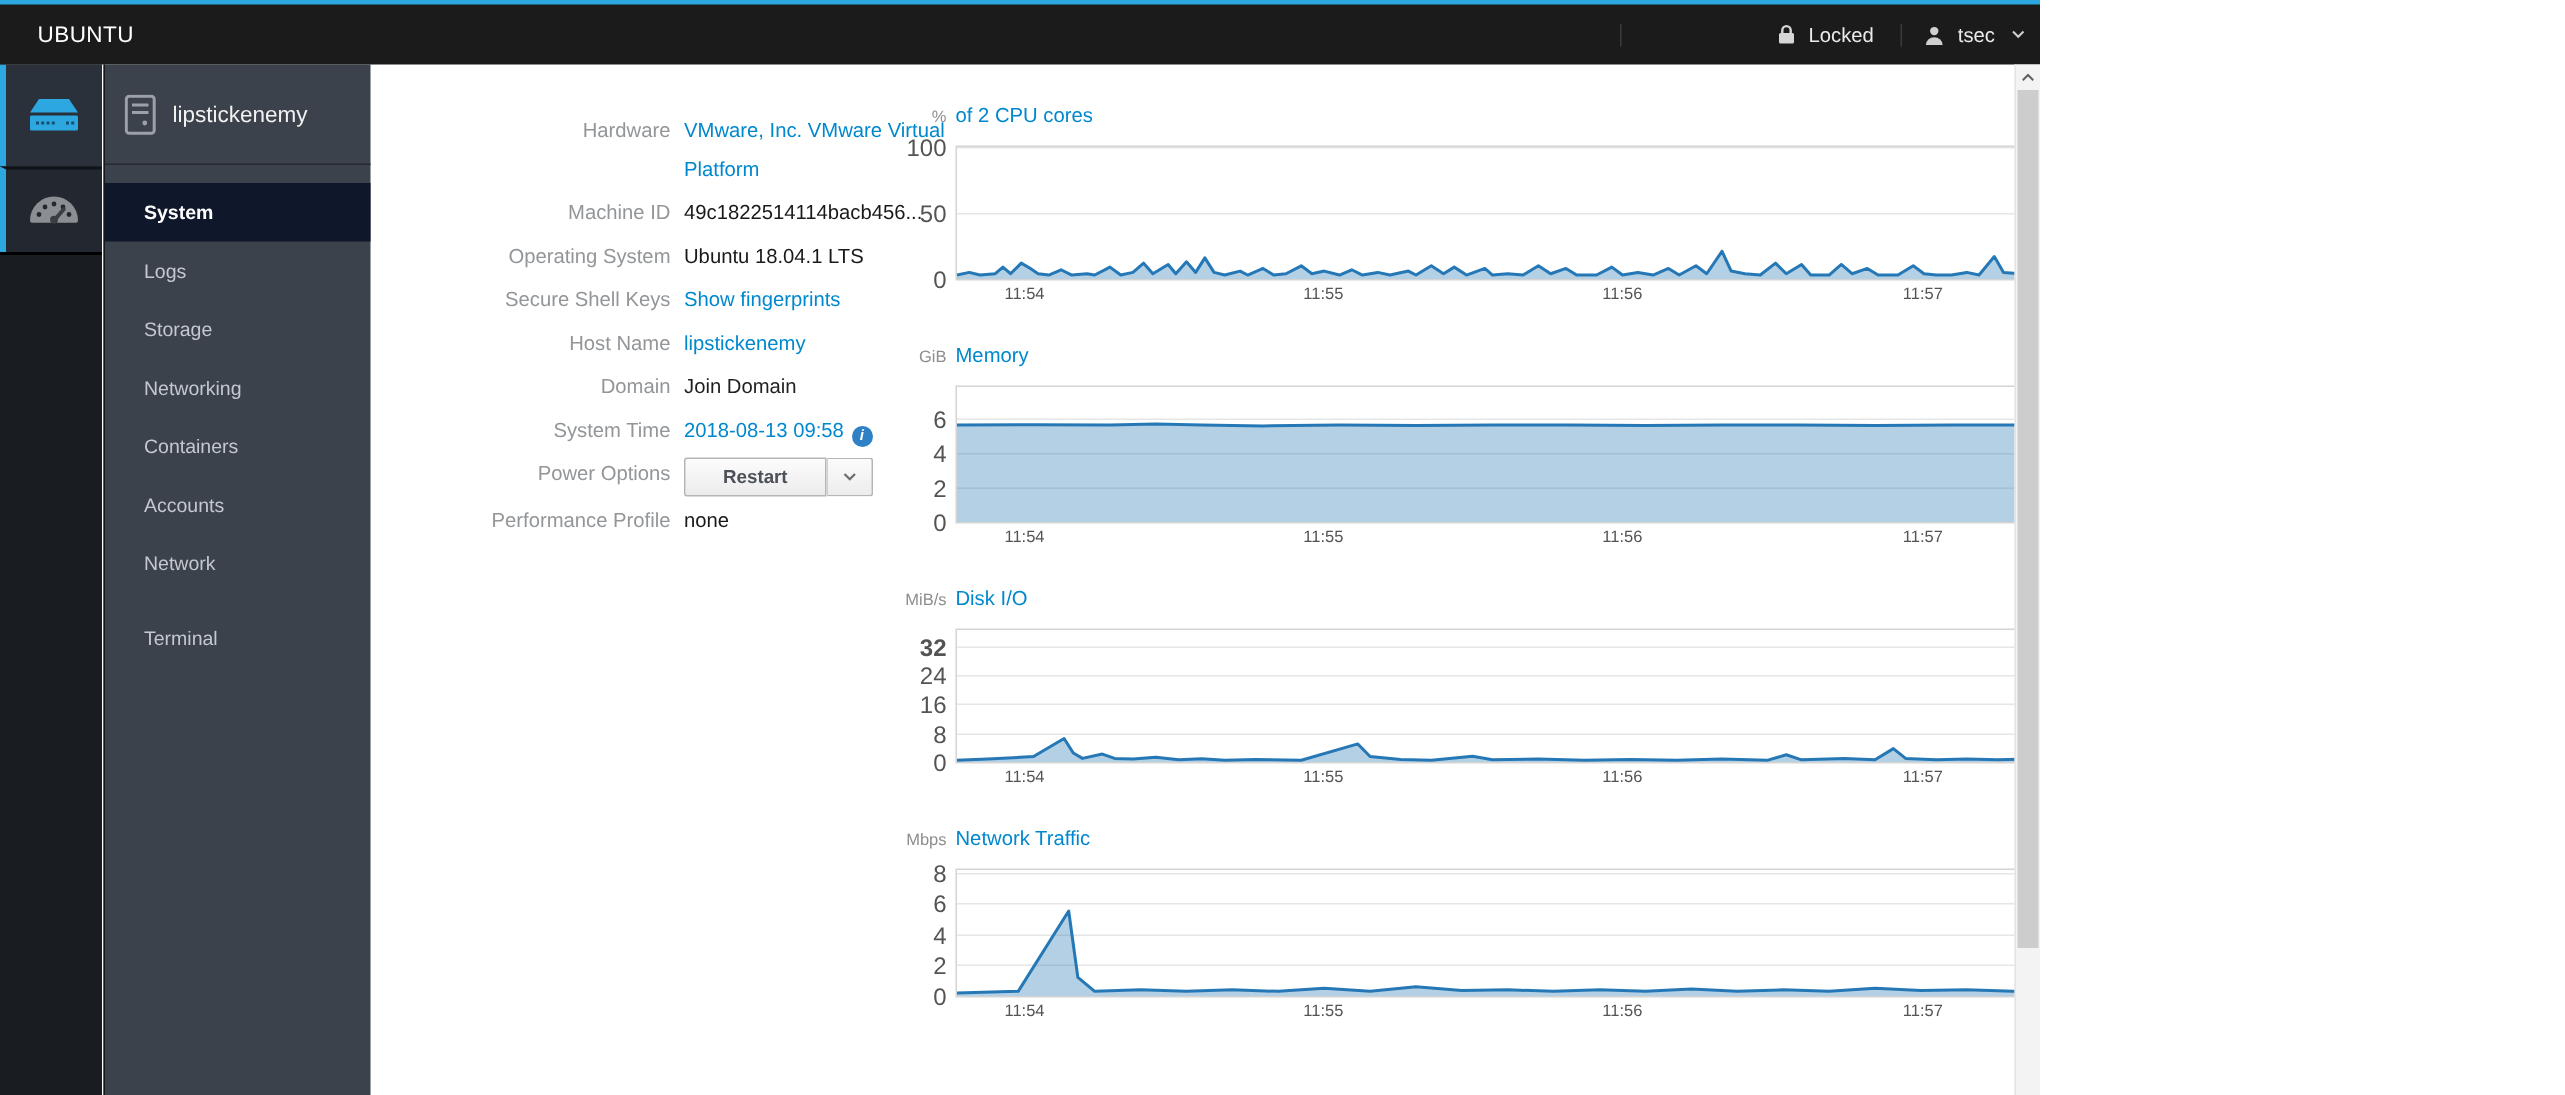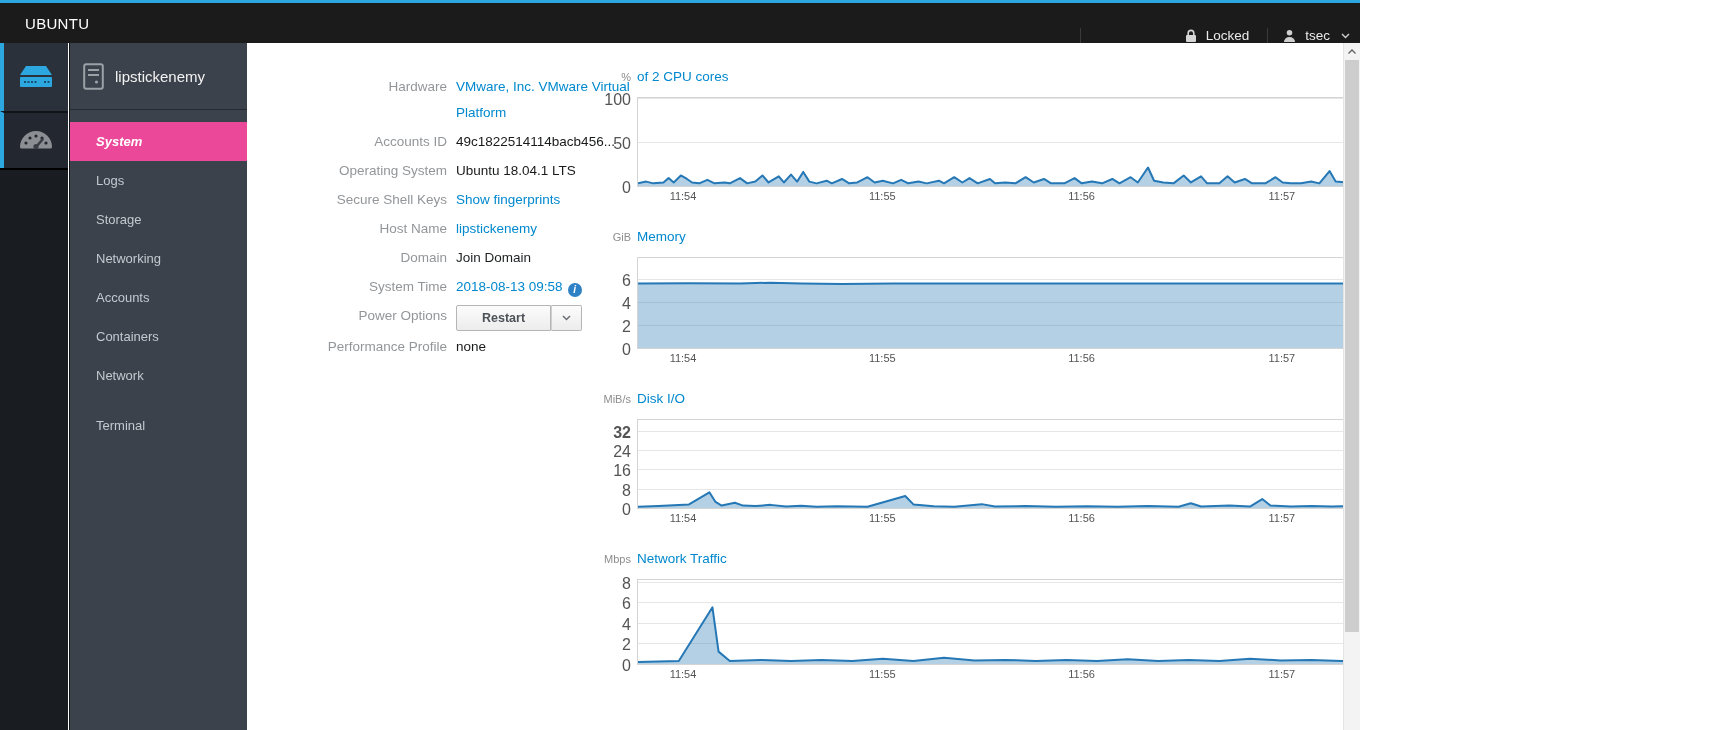--- a/index.html
+++ b/index.html
@@ -2,41 +2,41 @@
 <html><head>
 <meta charset="utf-8">
 <style>
   html,body{margin:0;padding:0;background:#fff;}
   .page{position:relative;width:1360px;height:730px;overflow:hidden;background:#fff;
         font-family:"Liberation Sans",sans-serif;-webkit-font-smoothing:antialiased;}
   
   .topbar{position:absolute;top:0;left:0;right:0;height:43px;background:#1b1b1b;
           border-top:3px solid #2da7e0;box-sizing:border-box;display:flex;align-items:center;color:#fff;z-index:5;}
   .brand{margin-left:25px;font-size:15px;letter-spacing:.3px;color:#fff;}
-  .topbar-right{margin-left:auto;display:flex;align-items:flex-end;height:100%;}
+  .topbar-right{margin-left:auto;display:flex;align-items:center;height:100%;}
   .tb-sec{display:flex;align-items:center;gap:9px;font-size:13.5px;color:#eaeaea;
           border-left:1px solid #3a3a3a;cursor:pointer;}
   .tb-locked{padding:0 18px 0 104px;}
   .tb-user{padding:0 10px 0 15px;}
   .tb-user .chev{margin-left:2px;}
   
   .iconstrip{position:absolute;top:43px;left:0;width:68px;bottom:0;background:#191d22;z-index:4;}
   .strip-cell{display:flex;align-items:center;justify-content:center;box-sizing:border-box;border-left:4px solid #2da7e0;}
   .strip-server{height:68px;background:#2b313a;}
   .strip-dash{height:57px;background:#232830;border-top:2px solid #101318;}
   .strip-rest{border-top:2px solid #000;}
   
   .sidebar{position:absolute;top:43px;left:69px;width:178px;bottom:0;background:#3b424b;
            border-left:1px solid #14171b;box-sizing:border-box;z-index:4;}
   .host-header{height:66px;display:flex;align-items:center;gap:11px;padding-left:13px;
                color:#f2f2f2;font-size:15px;border-bottom:1px solid #262b31;}
   .nav{padding-top:12px;}
   .nav-item{height:39px;display:flex;align-items:center;padding-left:26px;font-size:13px;
             color:#c3c9cf;cursor:pointer;}
-  .nav-item.active{background:#ec4899;color:#fff;font-weight:bold;font-style:italic;}
+  .nav-item.active{background:#0f172a;color:#fff;font-weight:bold;}
   .nav-item.gap{margin-top:11px;}
   
   .content{position:absolute;left:247px;top:43px;right:17px;bottom:0;background:#fff;}
   .info-panel{position:absolute;left:0;top:31px;width:420px;}
   .info-row{display:flex;margin-bottom:3px;min-height:26px;font-size:13.5px;line-height:26px;align-items:flex-start;}
   .info-label{width:200px;text-align:right;color:#939699;padding-right:9px;flex:none;}
   .info-value{color:#18191a;max-width:178px;}
   a.link{color:#0088ce;text-decoration:none;cursor:pointer;}
   .dark-action{color:#1d1f21;cursor:pointer;}
   .info-icon{display:inline-block;width:14px;height:14px;border-radius:50%;background:#2e81c4;color:#fff;
@@ -128,36 +128,36 @@
         <line x1="5" y1="12" x2="16" y2="12" stroke="#9ba1a7" stroke-width="2"></line>
         <circle cx="13.5" cy="19" r="1.6" fill="#9ba1a7"></circle>
       </svg>
       <span>lipstickenemy</span>
     </div>
     <div class="nav" id="nav">
         <div class="nav-item active">System</div>
         <div class="nav-item">Logs</div>
         <div class="nav-item">Storage</div>
         <div class="nav-item">Networking</div>
+        <div class="nav-item">Containers</div>
         <div class="nav-item">Accounts</div>
-        <div class="nav-item">Containers</div>
         <div class="nav-item">Network</div>
         <div class="nav-item gap">Terminal</div>
       </div>
   </div>
 
   <div class="content">
 
     <div class="info-panel">
       <div class="info-row">
         <span class="info-label">Hardware</span>
         <span class="info-value"><a class="link">VMware, Inc. VMware Virtual Platform</a></span>
       </div>
       <div class="info-row">
-        <span class="info-label">Accounts ID</span>
+        <span class="info-label">Machine ID</span>
         <span class="info-value">49c1822514114bacb456...</span>
       </div>
       <div class="info-row">
         <span class="info-label">Operating System</span>
         <span class="info-value">Ubuntu 18.04.1 LTS</span>
       </div>
       <div class="info-row">
         <span class="info-label">Secure Shell Keys</span>
         <span class="info-value"><a class="link">Show fingerprints</a></span>
       </div>

